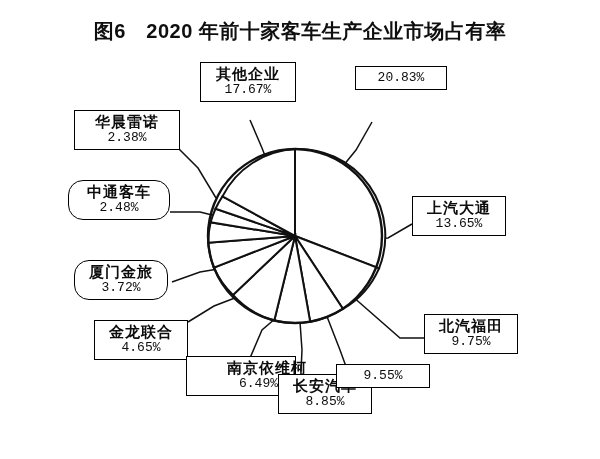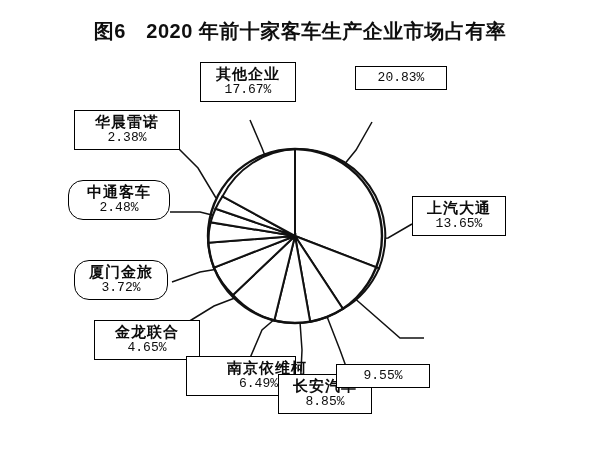--- a/index.html
+++ b/index.html
@@ -142,21 +142,21 @@
   <div class="callout" style="left:68px;top:180px;width:102px;border-radius:15px;">
     <span class="nm">中通客车</span>
     <span class="pc">2.48%</span>
   </div>
 
   <div class="callout" style="left:74px;top:260px;width:94px;border-radius:15px;">
     <span class="nm">厦门金旅</span>
     <span class="pc">3.72%</span>
   </div>
 
-  <div class="callout" style="left:94px;top:320px;width:106px;">
+  <div class="callout" style="left:94px;top:320px;width:94px;">
     <span class="nm">金龙联合</span>
     <span class="pc">4.65%</span>
   </div>
 
   <div class="callout" style="left:186px;top:356px;width:110px;padding-left:40px;">
     <span class="nm">南京依维柯</span>
     <span class="pc">6.49%</span>
   </div>
 
   <div class="callout" style="left:278px;top:374px;width:94px;">
@@ -166,14 +166,18 @@
 
   <div class="callout" style="left:336px;top:364px;width:94px;">
     <span class="pc">9.55%</span>
   </div>
 
   <div class="callout" style="left:412px;top:196px;width:94px;">
     <span class="nm">上汽大通</span>
     <span class="pc">13.65%</span>
   </div>
 
+  <div class="callout" style="left:424px;top:314px;width:94px;">
+    <span class="nm">北汽福田</span>
+    <span class="pc">9.75%</span>
+  </div>
 
 </div>
 
 </body></html>

